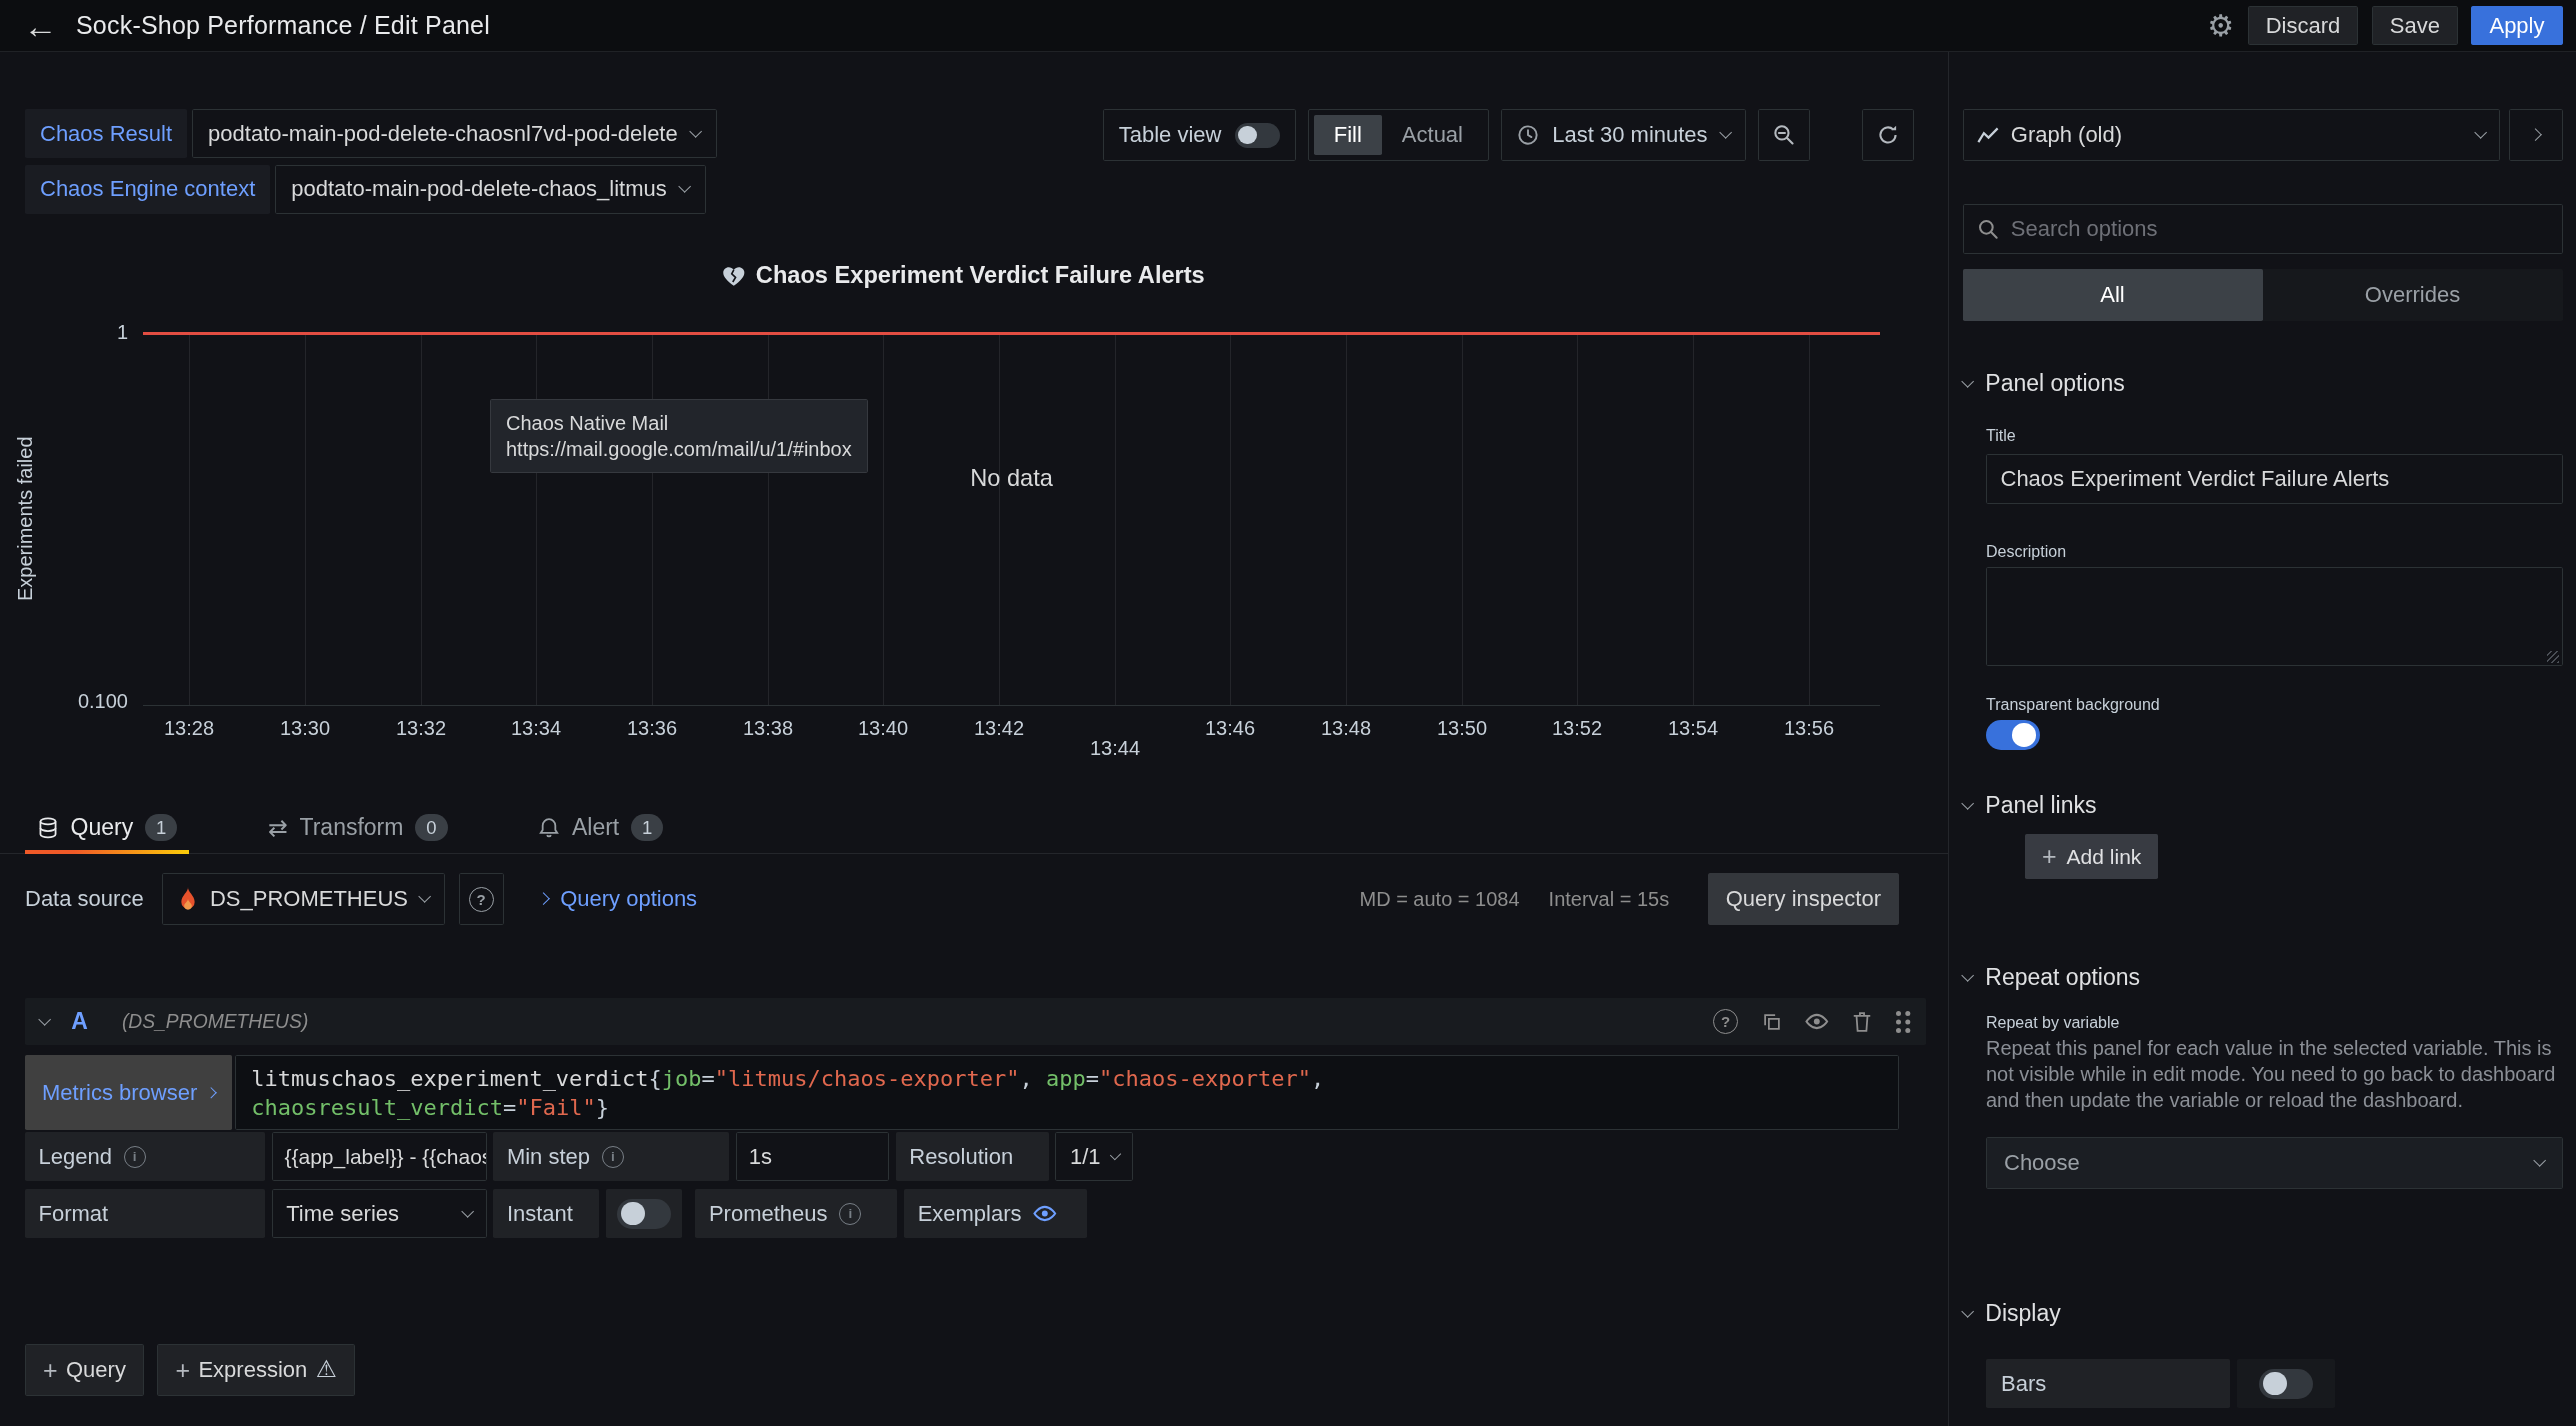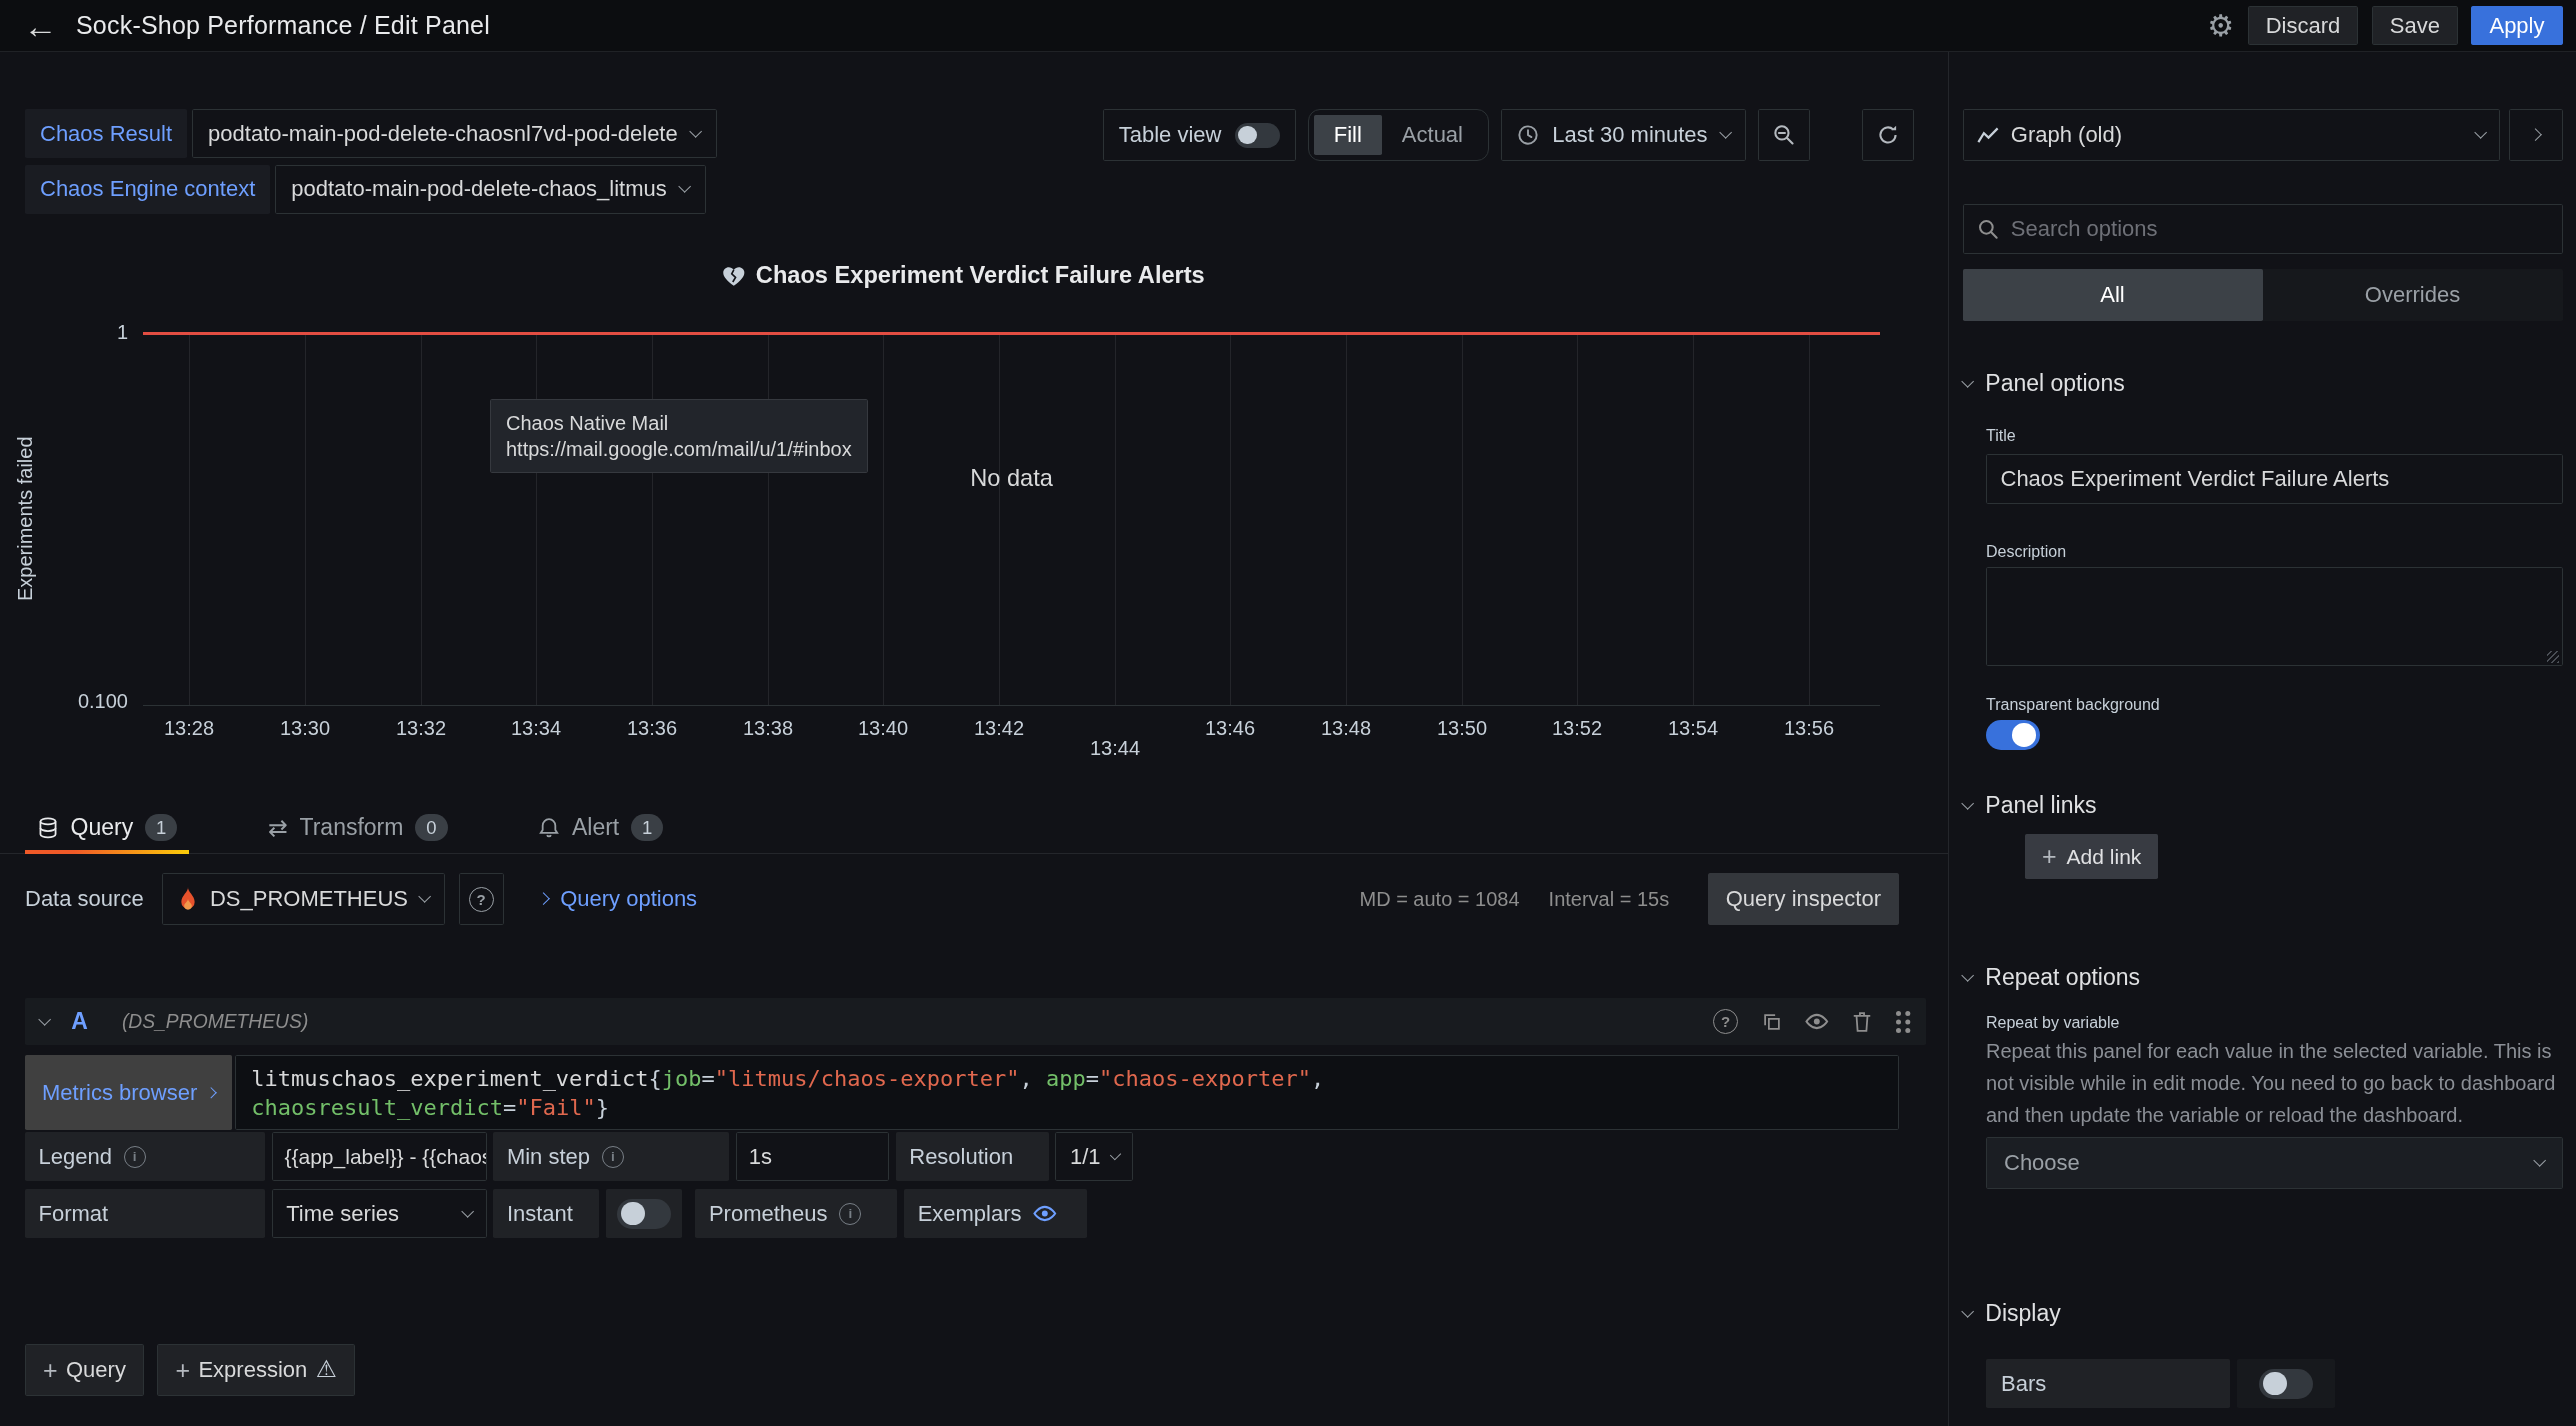--- a/index.html
+++ b/index.html
@@ -47,21 +47,21 @@
     color:#6e9fff;font-weight:500}
   .var-select{display:flex;align-items:center;gap:13.5px;padding:0 15px;background:#111217;
     border:0.8px solid #2c3235;border-radius:1.7px;color:#d8d9da;cursor:pointer}
   .var-select .ch{color:#9aa0a6}
 
   .view-controls{position:absolute;top:57px;right:34px;display:flex;align-items:stretch;gap:11.8px;height:52px}
   .ctrl-box{display:flex;align-items:center;gap:13.5px;padding:0 15px;border:0.8px solid #2c3235;
     background:#111217;border-radius:1.7px;color:#c7d0d9;cursor:pointer}
   .ctrl-box.sq{width:52px;justify-content:center;padding:0;color:#b4b9bf}
   .ctrl-box.gap{margin-left:40px}
-  .seg-box{display:flex;align-items:center;padding:0 5px;border:0.8px solid #2c3235;background:#111217;border-radius:12px}
+  .seg-box{display:flex;align-items:center;padding:0 5px;border:0.8px solid #2c3235;background:#111217;border-radius:2px}
   .seg{height:40px;display:flex;align-items:center;padding:0 20px;border-radius:1.7px;color:#9aa0a6;cursor:pointer}
   .seg.active{background:#3c4147;color:#fff}
 
   
   .panel-title{position:absolute;top:210px;left:0;width:1927px;display:flex;align-items:center;
     justify-content:center;gap:10px;font-size:23.6px;font-weight:700;color:#e9eaec}
   .y-axis-label{position:absolute;left:13.5px;top:280px;height:374px;display:flex;align-items:center;
     justify-content:center;writing-mode:vertical-rl;transform:rotate(180deg);font-size:20px;color:#c7d0d9}
   .ytick{position:absolute;left:0;width:128px;text-align:right;font-size:20px;color:#c7d0d9}
   .plot{position:absolute;left:143px;top:280px;width:1737px;height:374px;border-bottom:0.8px solid #2c3235}
@@ -153,21 +153,21 @@
   .fld-label{position:absolute;left:37px;font-size:16px;font-weight:500;color:#c7d0d9}
   .side-input{position:absolute;left:37px;right:13.5px;height:50px;background:#111217;border:0.8px solid #2c3235;
     border-radius:1.7px;padding:0 13.5px;color:#d8d9da;font-size:22px;font-family:"Liberation Sans",sans-serif;outline:none}
   .side-textarea{position:absolute;left:37px;right:13.5px;top:515px;height:99px;background:#111217;
     border:0.8px solid #2c3235;border-radius:1.7px;resize:none;outline:none}
   .side-textarea::after{content:""}
   .ta-grip{position:absolute;right:17px;top:599px;width:11.8px;height:11.8px;
     background:repeating-linear-gradient(135deg,transparent 0 2.5px,#4a4e55 2.5px 4.2px)}
   .addlink-btn{position:absolute;left:76px;top:782px;height:45px;display:inline-flex;align-items:center;gap:10px;
     padding:0 17px;background:#383b42;border-radius:1.7px;color:#e0e1e3;font-size:21px;cursor:pointer}
-  .muted{position:absolute;left:37px;right:18.5px;top:983px;font-size:20px;line-height:32px;color:#8b8f96}
+  .muted{position:absolute;left:37px;right:18.5px;top:983px;font-size:20px;line-height:26px;color:#8b8f96}
   .choose-select{position:absolute;left:37px;right:13.5px;top:1085px;height:52px;background:#1b1e23;
     border:0.8px solid #2c3235;border-radius:1.7px;display:flex;align-items:center;justify-content:space-between;
     padding:0 17px;color:#9aa0a6;cursor:pointer}
   .bars-label{position:absolute;left:37px;top:1307px;width:244px;height:49px;background:#202226;border-radius:1.7px;
     display:flex;align-items:center;padding:0 15px;color:#c7d0d9}
   .bars-togglebox{position:absolute;left:288px;top:1307px;width:98px;height:49px;background:#17191d;
     border-radius:1.7px;display:flex;align-items:center;justify-content:center}
 </style>
 </head>
 <body>

